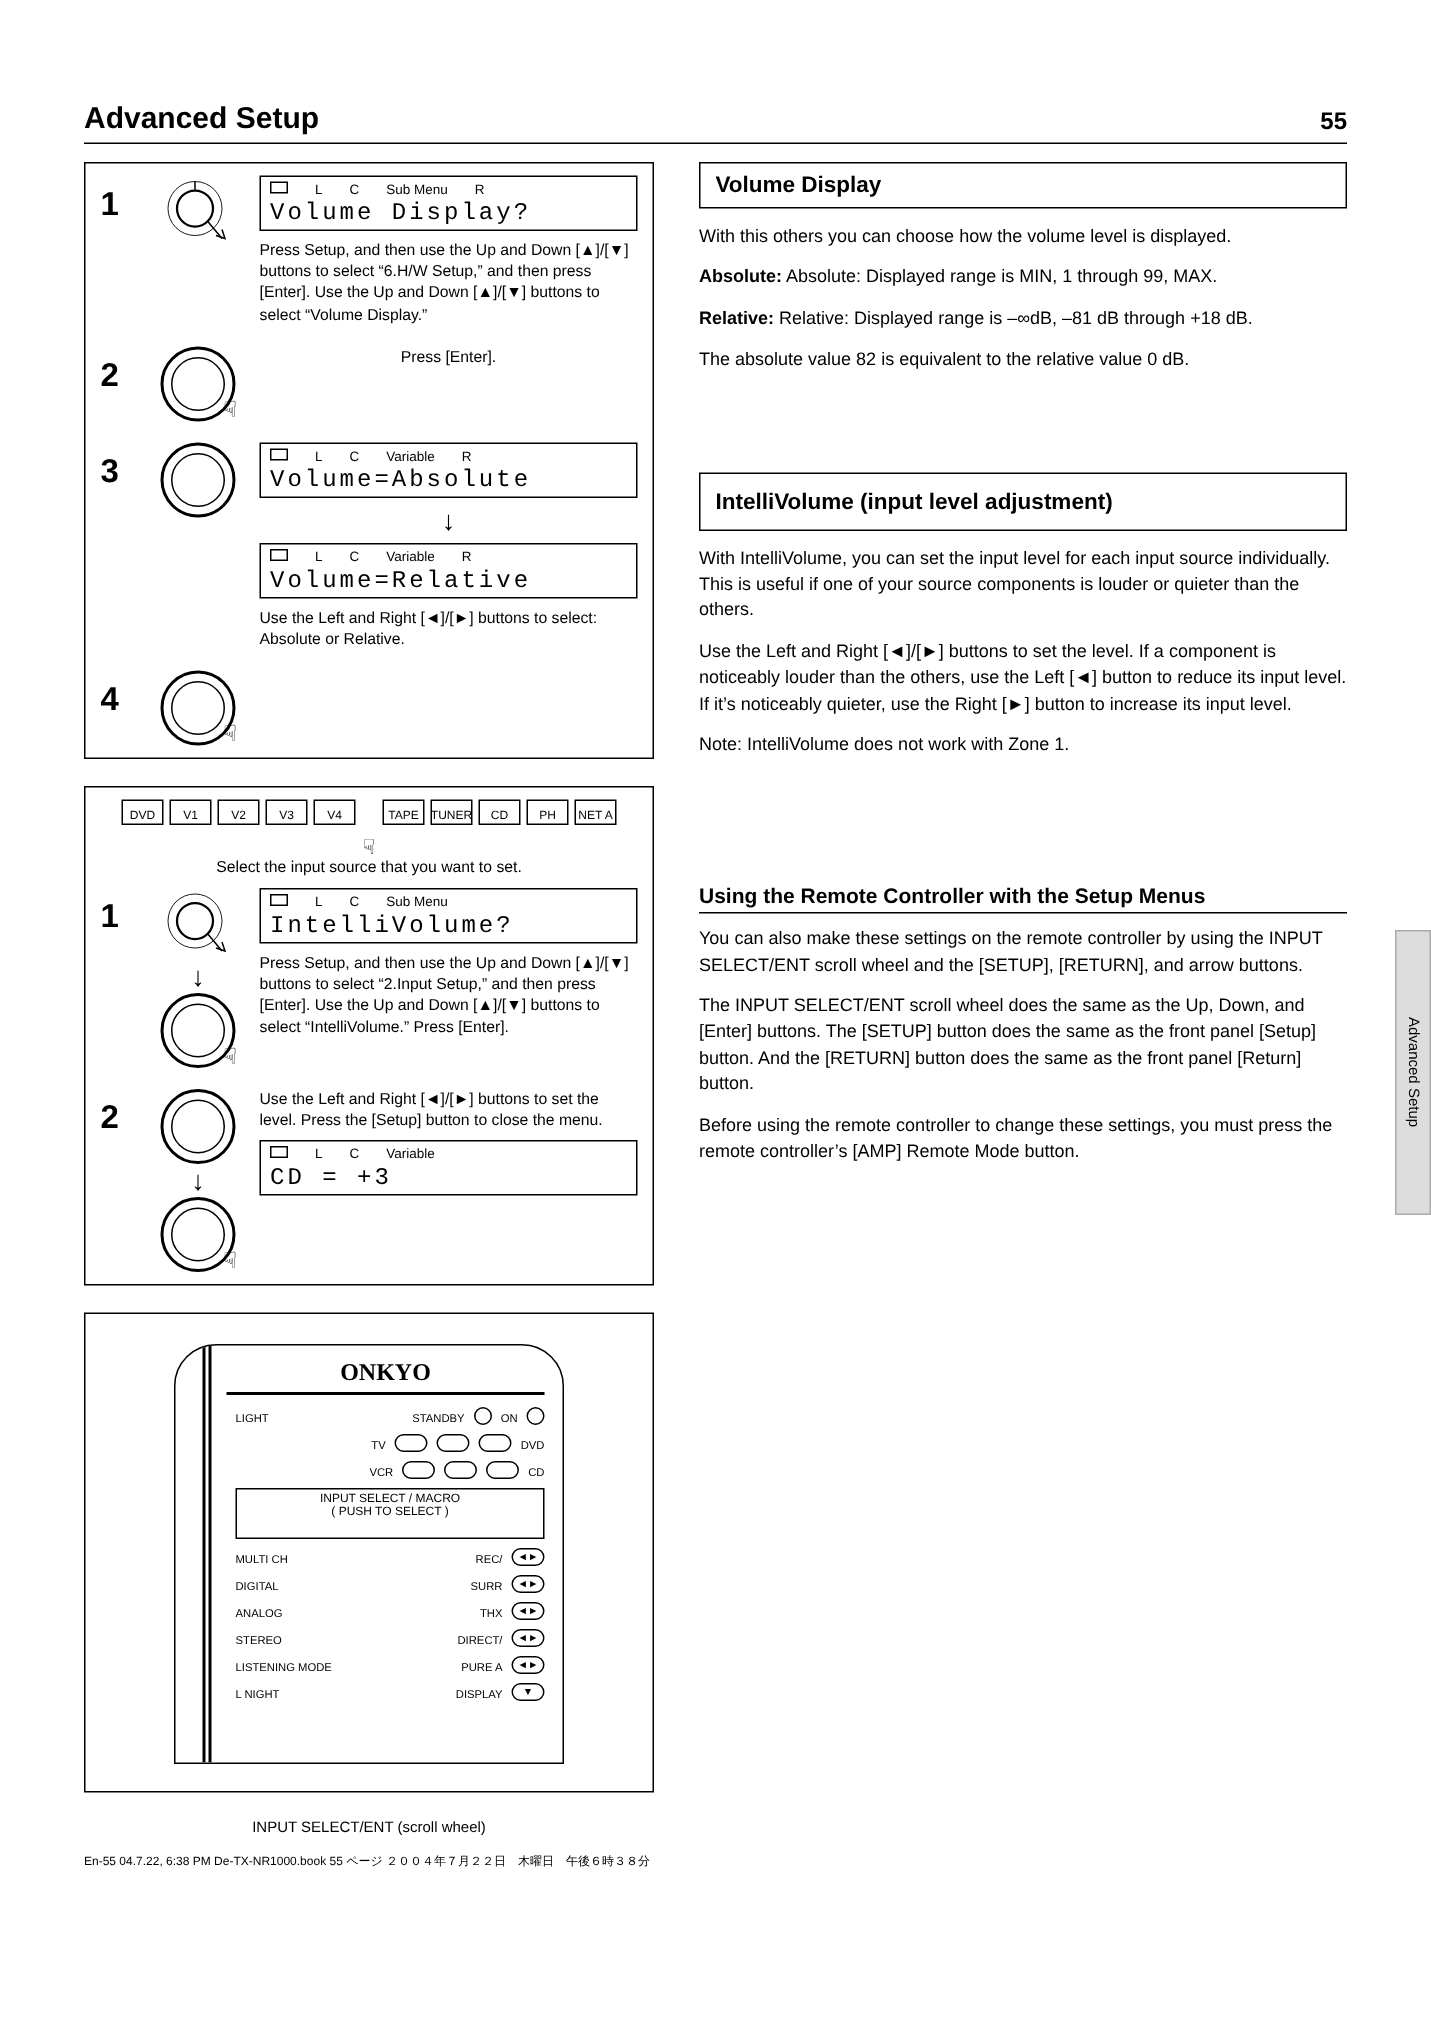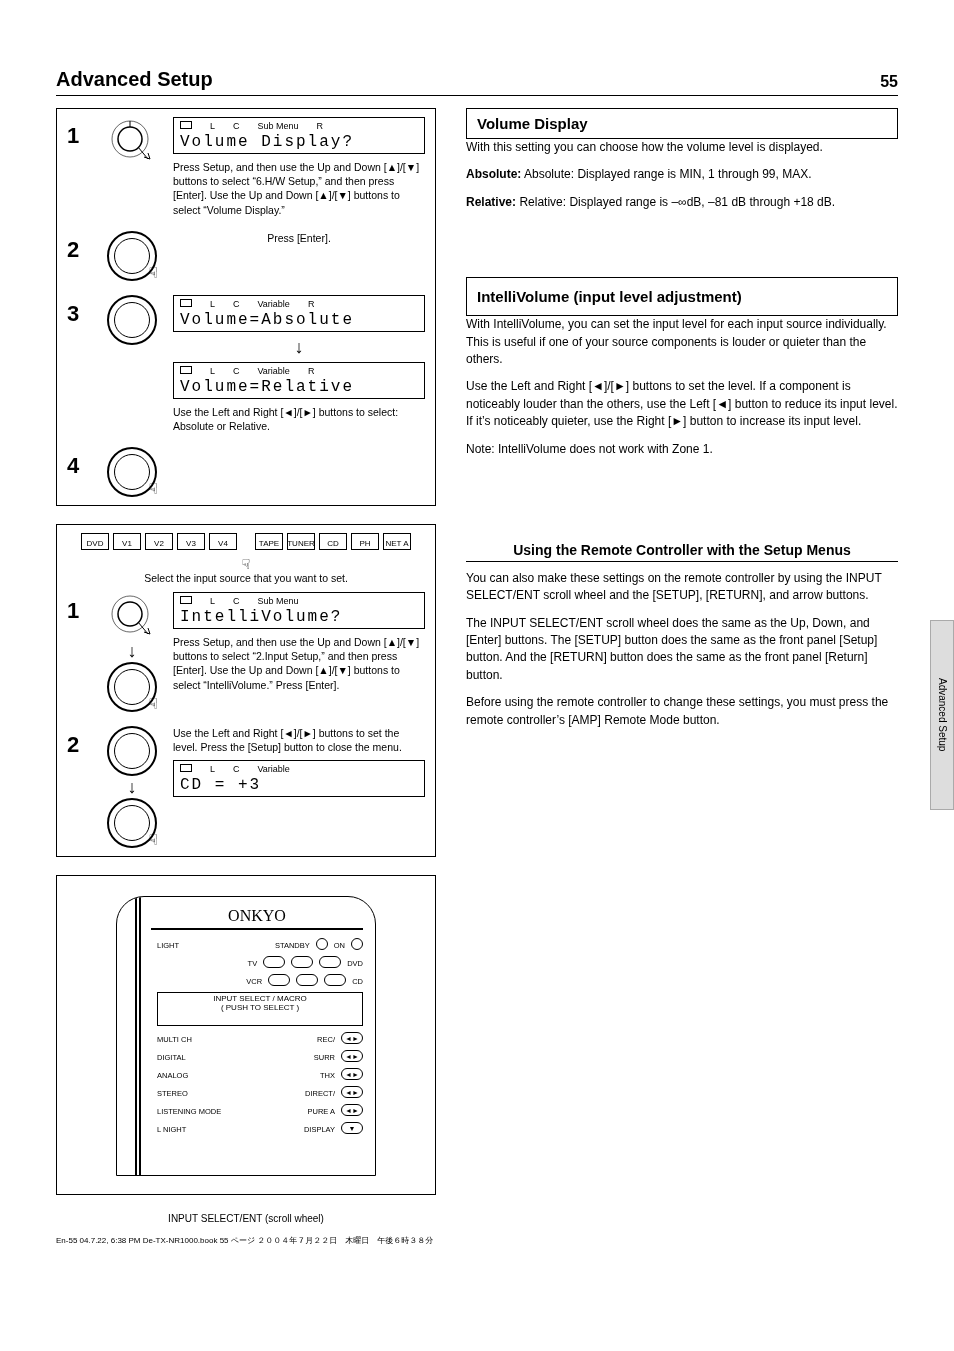--- a/index.html
+++ b/index.html
@@ -121,35 +121,35 @@
   }
   .caption {
     font-size: 10.5px;
     line-height: 1.35;
   }
   .section-head {
     border: 1.2px solid #000;
     padding: 6px 10px;
     font-size: 15px;
     font-weight: bold;
+    margin-bottom: 10px;
   }
   .section-head.tall { padding: 10px 10px; }
   .body-text {
     font-size: 12px;
     line-height: 1.45;
     margin-bottom: 10px;
   }
   .subhead {
     font-size: 14px;
     font-weight: bold;
     margin-top: 14px;
     border-bottom: 1px solid #000;
     padding-bottom: 3px;
     margin-bottom: 8px;
-    text-align: center;
   }
   .btnrow {
     display: flex;
     gap: 4px;
     justify-content: center;
     margin-bottom: 6px;
   }
   .btnrow .btn {
     width: 28px; height: 17px;
     border: 1px solid #000;
@@ -202,21 +202,21 @@
     position:absolute;
     left:18px;
     top:0;
     bottom:0;
     width:6px;
     border-left:2px solid #000;
     border-right:2px solid #000;
   }
   .remote-logo {
     font-family: serif;
-    font-weight: normal;
+    font-weight: bold;
     font-size: 16px;
     text-align:center;
     border-bottom:2px solid #000;
     padding-bottom:3px;
     margin-left: 22px;
     margin-bottom: 8px;
     position:relative;
   }
   .remote-row {
     display:flex;
@@ -499,23 +499,24 @@
               <div class="rbtn">▼</div>
             </div>
       </div>
     </div>
     <div class="remote-labels-below">INPUT SELECT/ENT (scroll wheel)</div>
 
   </div>
 
   <div class="rightcol">
     <div class="section-head">Volume Display</div>
-    <div class="body-text">With this setting you can choose how the volume level is displayed.</div>
+    <div class="body-text">With this others you can choose how the volume level is displayed.</div>
     <div class="body-text"><b>Absolute:</b> <span>Absolute: Displayed range is MIN, 1 through 99, MAX.</span></div>
     <div class="body-text"><b>Relative:</b> <span>Relative: Displayed range is –∞dB, –81 dB through +18 dB.</span></div>
+    <div class="body-text">The absolute value 82 is equivalent to the relative value 0 dB.</div>
 
     <div style="height:56px"></div>
 
     <div class="section-head tall">IntelliVolume (input level adjustment)</div>
     <div class="body-text">With IntelliVolume, you can set the input level for each input source individually. This is useful if one of your source components is louder or quieter than the others.</div>
     <div class="body-text">Use the Left and Right [◄]/[►] buttons to set the level. If a component is noticeably louder than the others, use the Left [◄] button to reduce its input level. If it’s noticeably quieter, use the Right [►] button to increase its input level.</div>
     <div class="body-text">Note: IntelliVolume does not work with Zone 1.</div>
 
     <div style="height:60px"></div>
 

